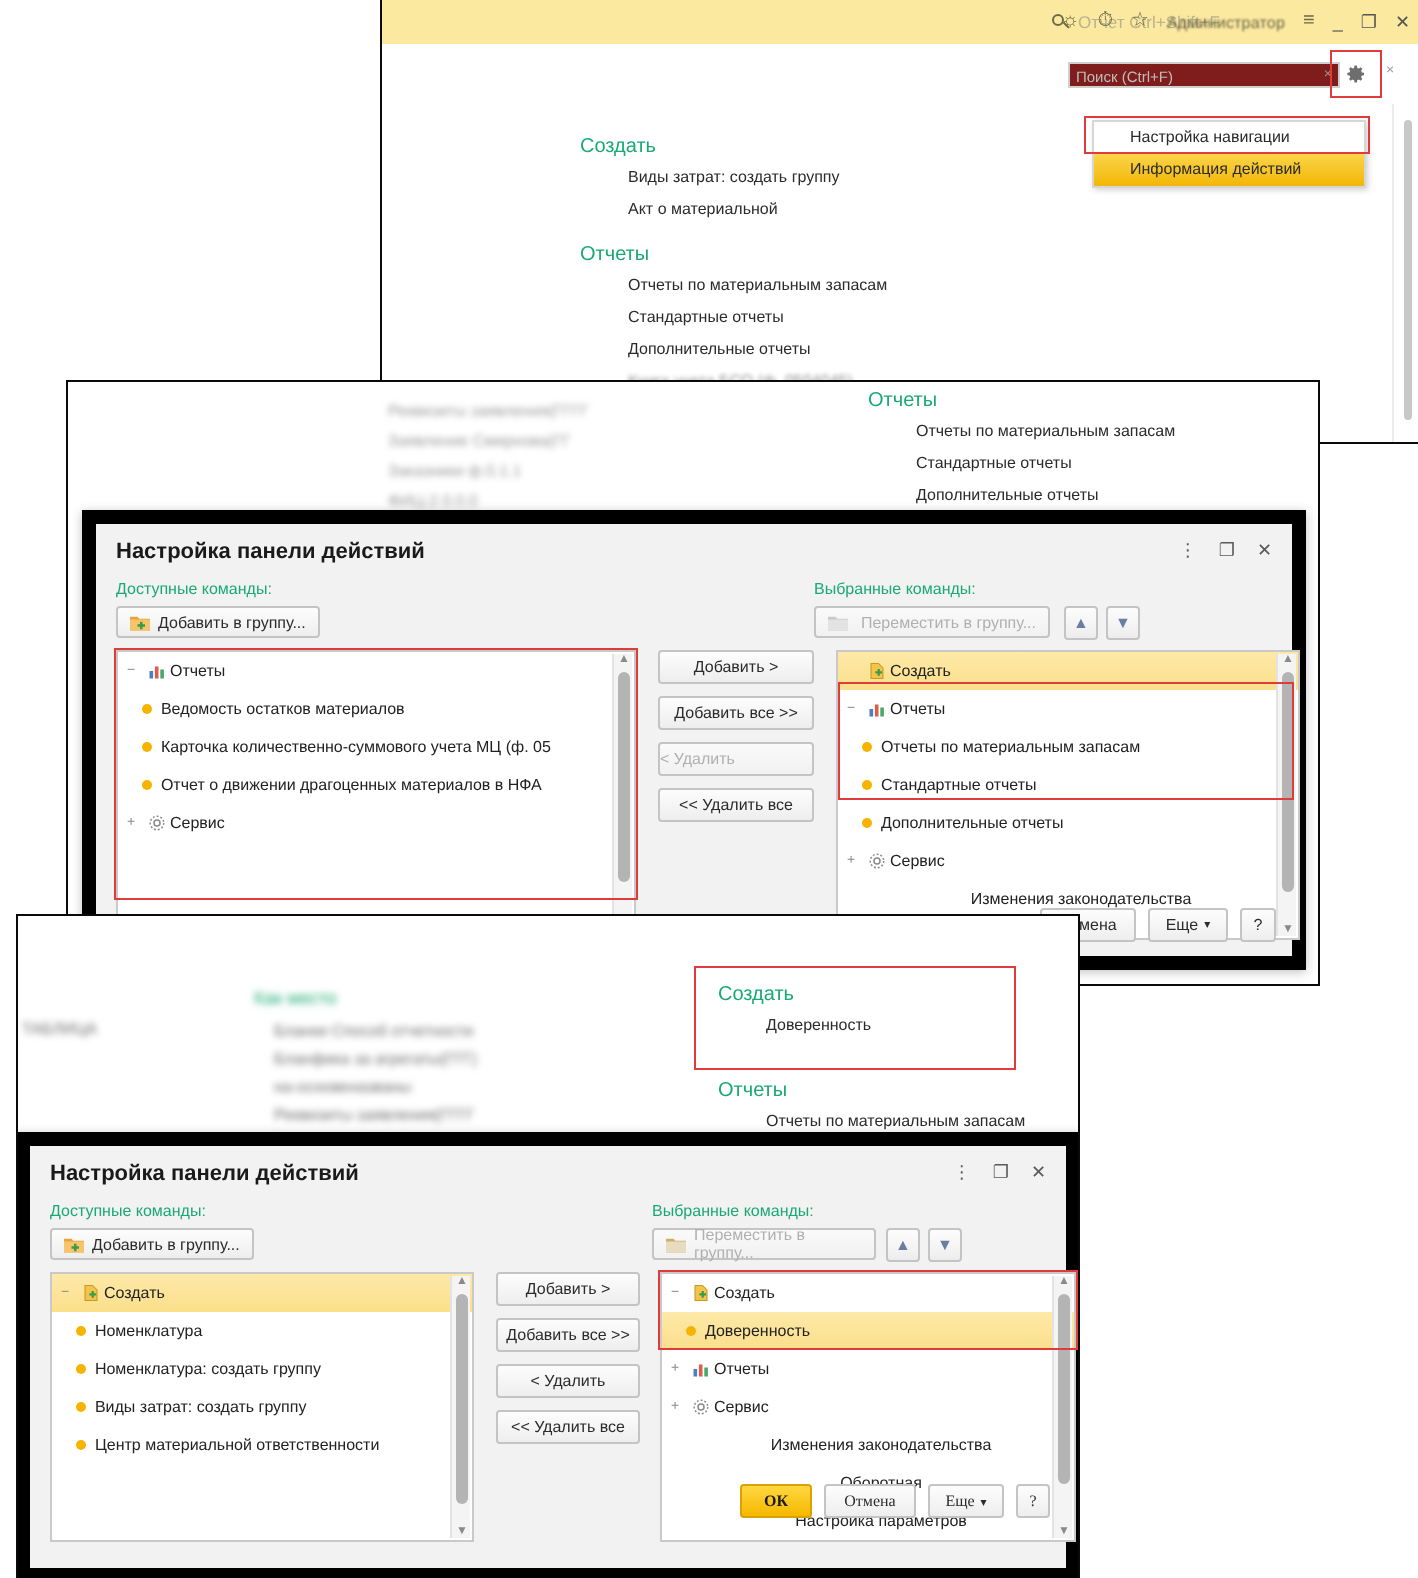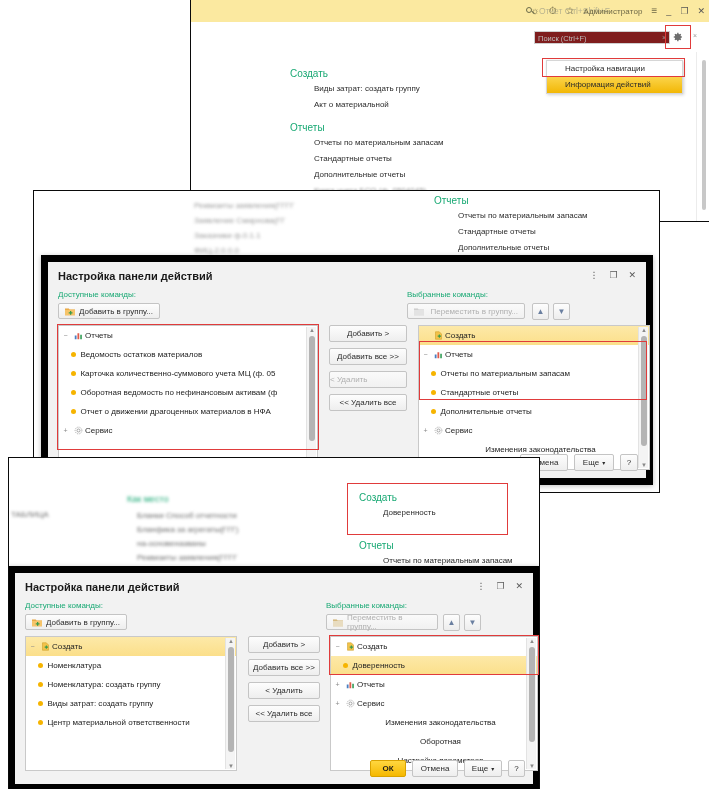--- a/index.html
+++ b/index.html
@@ -201,21 +201,20 @@
           <svg width="9" height="9" viewBox="0 0 12 12">
               <rect x="1" y="6" width="2.4" height="5" fill="#4a7fc1"></rect>
               <rect x="4.6" y="3" width="2.4" height="8" fill="#e05b4a"></rect>
               <rect x="8.2" y="5" width="2.4" height="6" fill="#4aa86a"></rect>
             </svg>
         </span>
         <span>Отчеты</span>
       </div>
       <div class="row ind1"><span class="bullet"></span>&nbsp;&nbsp;<span>Ведомость остатков материалов</span></div>
       <div class="row ind1"><span class="bullet"></span>&nbsp;&nbsp;<span>Карточка количественно-суммового учета МЦ (ф. 05</span></div>
-      <div class="row ind1"><span class="bullet"></span>&nbsp;&nbsp;<span>Оборотная ведомость по нефинансовым активам (ф</span></div>
       <div class="row ind1"><span class="bullet"></span>&nbsp;&nbsp;<span>Отчет о движении драгоценных материалов в НФА</span></div>
       <div class="row">
         <span class="exp">+</span>
         <span class="ico">
           <svg width="9" height="9" viewBox="0 0 24 24">
               <circle cx="12" cy="12" r="4" fill="none" stroke="#8a8a8a" stroke-width="2"></circle>
               <circle cx="12" cy="12" r="9" fill="none" stroke="#8a8a8a" stroke-width="2" stroke-dasharray="2.6 2.6"></circle>
             </svg>
         </span>
         <span>Сервис</span>
@@ -438,21 +437,21 @@
         </div>
       <div class="row ind2"></div>
       <div class="sb">
         <span class="au">▲</span>
         <span class="ad">▼</span>
         <span class="thumb" style="top:9px;height:95px;"></span>
       </div>
     </div>
     <div class="outline-red" style="left:314px;top:62px;width:210px;height:40px;"></div>
 
-    <div style="position:absolute;right:8px;bottom:7px;display:flex;gap:6px;align-items:center;">
+    <div style="position:absolute;right:8px;bottom:25px;display:flex;gap:6px;align-items:center;font-family:Liberation Serif, serif;">
       <span class="btn ok" style="width:36px;height:17px;">
           <span>ОК</span>
         </span>
       <span class="btn" style="width:46px;height:17px;">
           <span>Отмена</span>
         </span>
       <span class="btn" style="width:38px;height:17px;gap:3px;">
         <span>Еще</span>
         <span style="font-size:6px;">▾</span>
       </span>

